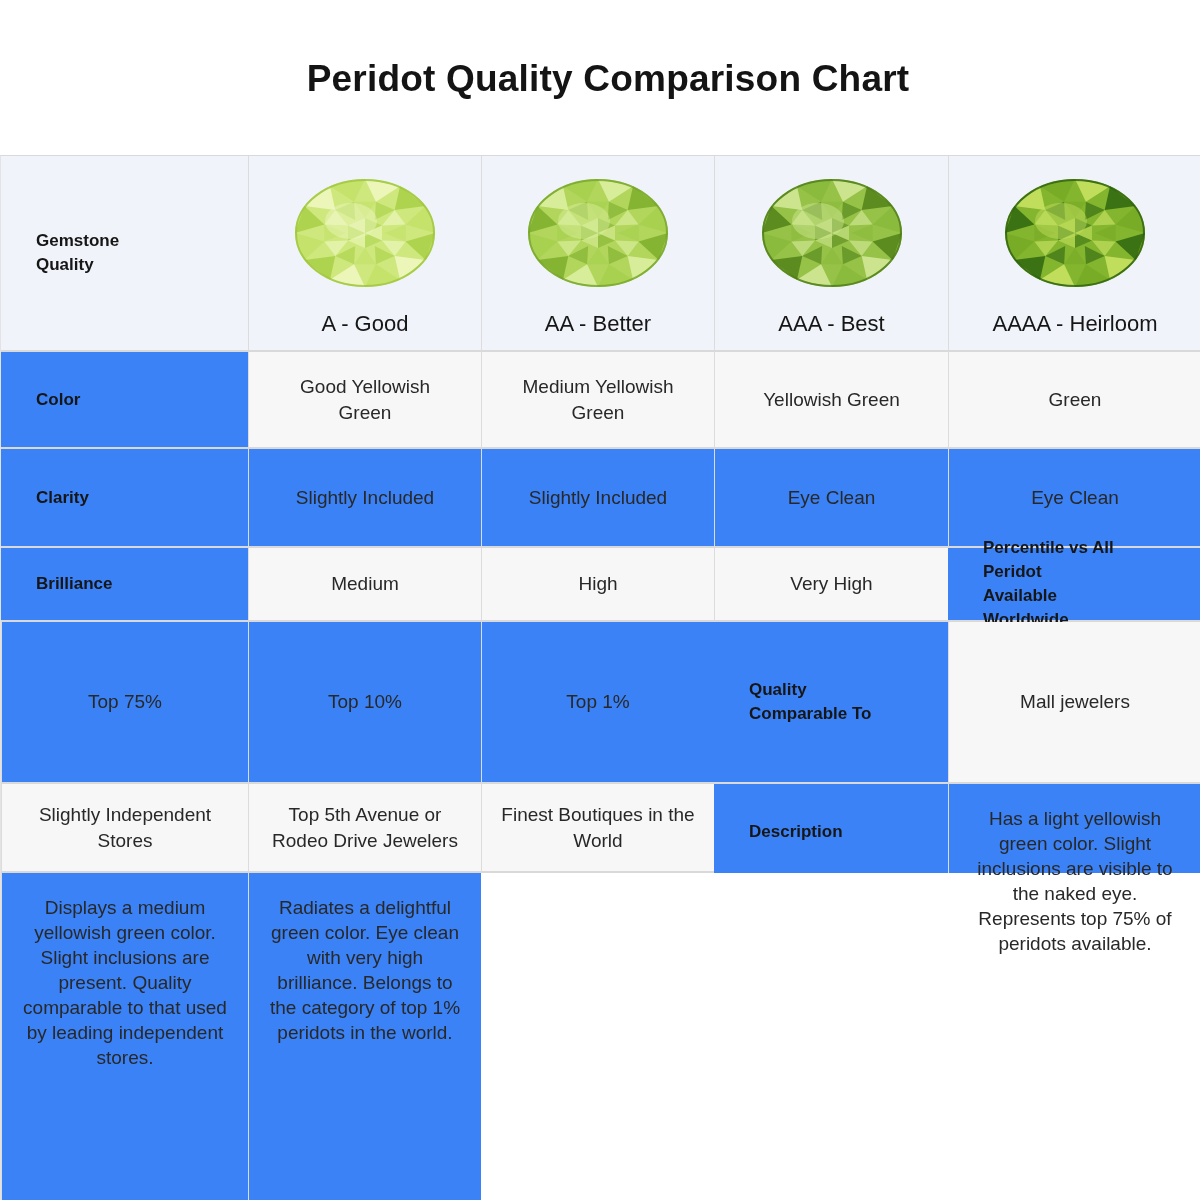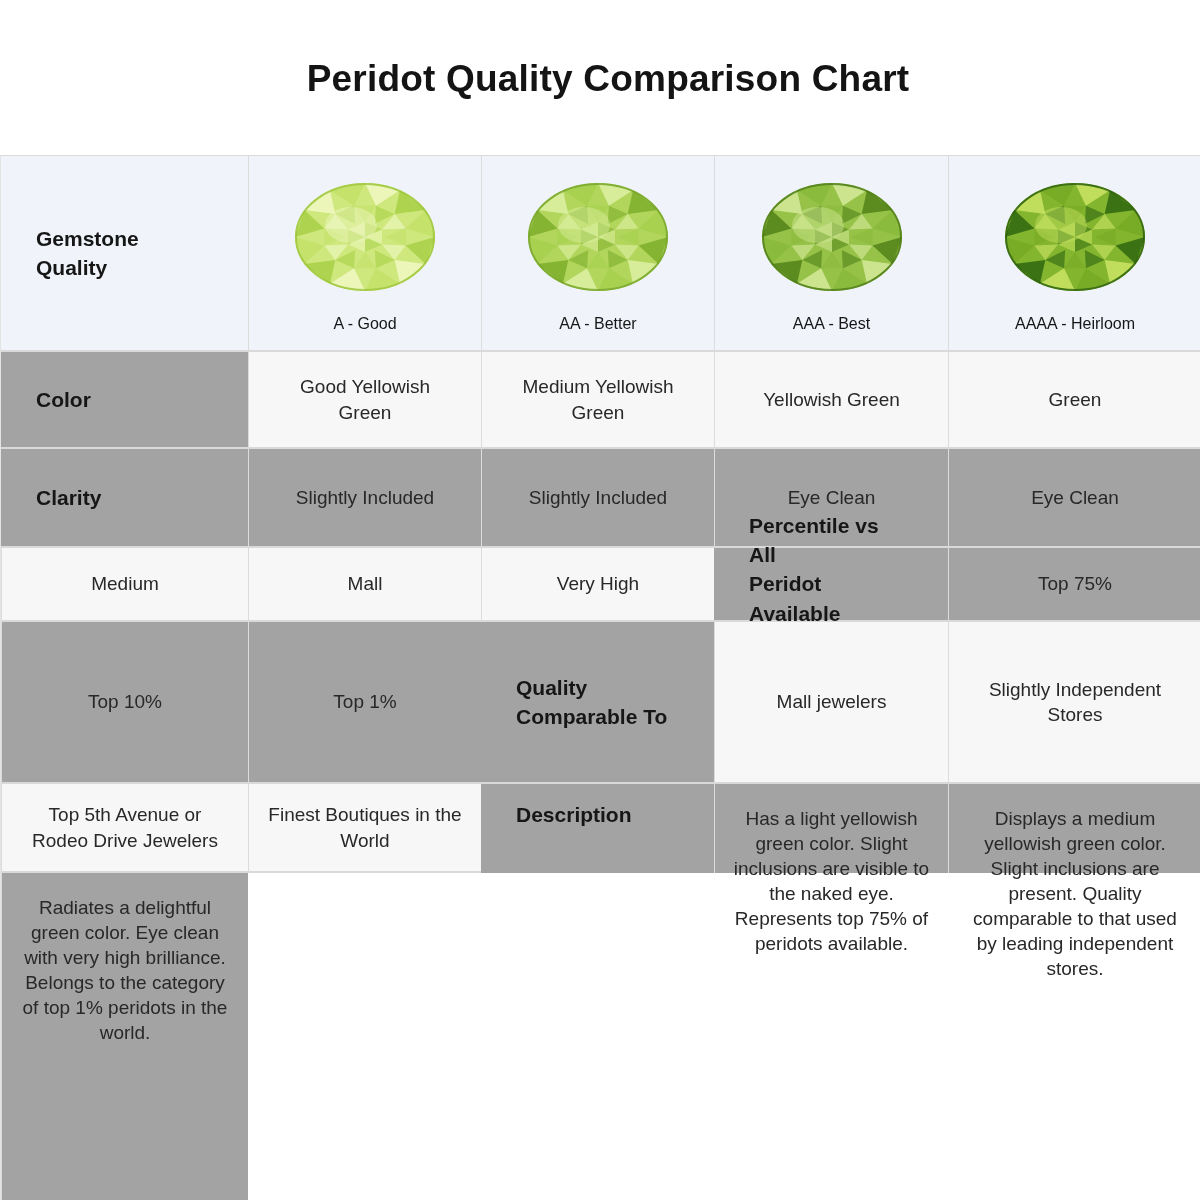--- a/index.html
+++ b/index.html
@@ -5,32 +5,32 @@
   html,body{margin:0;padding:0;background:#ffffff;}
   body{font-family:"Liberation Sans","DejaVu Sans",sans-serif;color:#212121;}
   .page{position:relative;width:1200px;height:1200px;background:#ffffff;overflow:hidden;}
   .page-title{position:absolute;top:50px;left:0;width:1200px;text-align:center;
     font-size:37px;font-weight:700;color:#141414;letter-spacing:.2px;margin:8px;}
   .qtable{position:absolute;top:155px;left:0;width:1200px;display:grid;
     grid-template-columns:247px 233px 233px 234px 253px;
     grid-template-rows:196px 97px 99px 74px 162px 89px 328px;
     border-top:1px solid #d9d9d9;border-left:1px solid #e3e3e3;box-sizing:border-box;}
   .cell{box-sizing:border-box;display:flex;align-items:center;justify-content:center;
-    text-align:center;font-size:19px;line-height:1.32;color:#282828;background:#a3a3a3;
+    text-align:center;font-size:19px;line-height:1.32;color:#282828;background:#3b82f6;
     padding:6px 16px;white-space:pre-line;border-bottom:2px solid #d9d9d9;}
   .vline{border-left:1px solid #dcdcdc;}
-  .rowlabel{justify-content:flex-start;text-align:left;font-size:21px;font-weight:700;
+  .rowlabel{justify-content:flex-start;text-align:left;font-size:17px;font-weight:700;
     color:#161616;padding-left:35px;padding-right:40px;line-height:1.4;}
   .hdr{background:#f0f4fa;}
   .alt{background:#f7f7f7;}
   .lastrow{border-bottom:none;align-items:flex-start;padding-top:32px;}
-  .lastrow.rowlabel{padding-top:16px;}
+  .lastrow.rowlabel{padding-top:36px;}
   .gemcell{flex-direction:column;padding:10px 8px 0 8px;}
   .gem{width:144px;height:112px;display:block;}
-  .quality-label{margin-top:20px;font-size:16px;color:#161616;font-weight:400;white-space:nowrap;}
+  .quality-label{margin-top:20px;font-size:22px;color:#161616;font-weight:400;white-space:nowrap;}
   .desc{padding:22px 18px 10px 18px;}
 </style>
 </head>
 <body>
 
 <div class="page">
 
   <h1 class="page-title">Peridot Quality Comparison Chart</h1>
 
   <div class="qtable">
@@ -197,22 +197,23 @@
 Green</div>
     <div class="cell alt vline">Yellowish Green</div>
     <div class="cell alt vline">Green</div>
 
     <div class="cell rowlabel">Clarity</div>
     <div class="cell vline">Slightly Included</div>
     <div class="cell vline">Slightly Included</div>
     <div class="cell vline">Eye Clean</div>
     <div class="cell vline">Eye Clean</div>
 
+    <div class="cell rowlabel">Brilliance</div>
     <div class="cell alt vline">Medium</div>
-    <div class="cell alt vline">Mall</div>
+    <div class="cell alt vline">High</div>
     <div class="cell alt vline">Very High</div>
 
     <div class="cell rowlabel">Percentile vs All
 Peridot
 Available
 Worldwide</div>
     <div class="cell vline">Top 75%</div>
     <div class="cell vline">Top 10%</div>
     <div class="cell vline">Top 1%</div>
 

